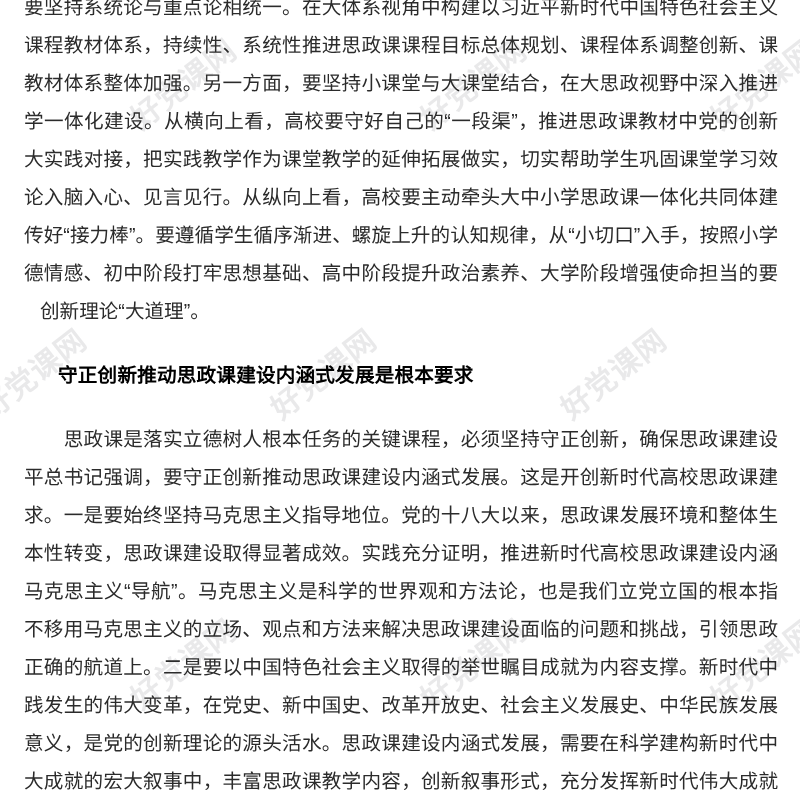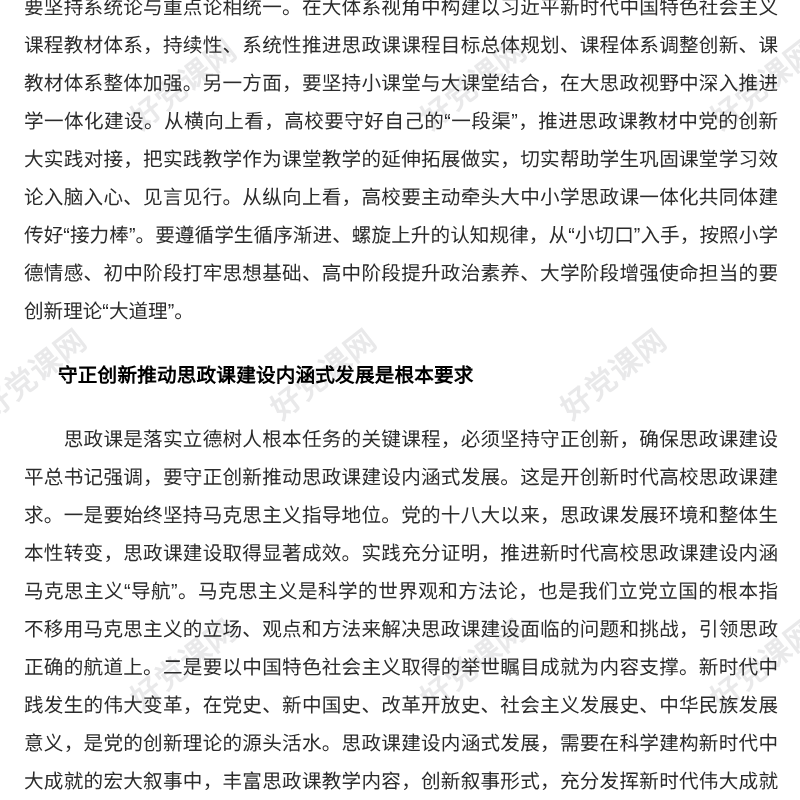--- a/index.html
+++ b/index.html
@@ -114,21 +114,21 @@
 
   <div id="text-layer">
       <div class="doc-line justify" style="top: -12px;">要坚持系统论与重点论相统一。在大体系视角中构建以习近平新时代中国特色社会主义思想为核心内容的</div>
       <div class="doc-line justify" style="top: 26px;">课程教材体系，持续性、系统性推进思政课课程目标总体规划、课程体系调整创新、课程内容统筹协调、</div>
       <div class="doc-line justify" style="top: 64px;">教材体系整体加强。另一方面，要坚持小课堂与大课堂结合，在大思政视野中深入推进大中小学思政课教</div>
       <div class="doc-line justify" style="top: 102px;">学一体化建设。从横向上看，高校要守好自己的“一段渠”，推进思政课教材中党的创新理论和新时代伟</div>
       <div class="doc-line justify" style="top: 140px;">大实践对接，把实践教学作为课堂教学的延伸拓展做实，切实帮助学生巩固课堂学习效果，使党的创新理</div>
       <div class="doc-line justify" style="top: 178px;">论入脑入心、见言见行。从纵向上看，高校要主动牵头大中小学思政课一体化共同体建设，促进大中小学</div>
       <div class="doc-line justify" style="top: 216px;">传好“接力棒”。要遵循学生循序渐进、螺旋上升的认知规律，从“小切口”入手，按照小学阶段启蒙道</div>
       <div class="doc-line justify" style="top: 254px;">德情感、初中阶段打牢思想基础、高中阶段提升政治素养、大学阶段增强使命担当的要求，接续讲好党的</div>
-      <div class="doc-line flush" style="top: 292px;">创新理论“大道理”。</div>
+      <div class="doc-line flush" style="top: 292px; margin-left: 16px;">创新理论“大道理”。</div>
       <div class="doc-heading" style="top: 356px;">守正创新推动思政课建设内涵式发展是根本要求</div>
       <div class="doc-line justify" style="top: 420px;">　　思政课是落实立德树人根本任务的关键课程，必须坚持守正创新，确保思政课建设的正确方向。习近</div>
       <div class="doc-line justify" style="top: 458px;">平总书记强调，要守正创新推动思政课建设内涵式发展。这是开创新时代高校思政课建设新局面的根本要</div>
       <div class="doc-line justify" style="top: 496px;">求。一是要始终坚持马克思主义指导地位。党的十八大以来，思政课发展环境和整体生态发生全局性、根</div>
       <div class="doc-line justify" style="top: 534px;">本性转变，思政课建设取得显著成效。实践充分证明，推进新时代高校思政课建设内涵式发展，只能依靠</div>
       <div class="doc-line justify" style="top: 572px;">马克思主义“导航”。马克思主义是科学的世界观和方法论，也是我们立党立国的根本指导思想，要坚定</div>
       <div class="doc-line justify" style="top: 610px;">不移用马克思主义的立场、观点和方法来解决思政课建设面临的问题和挑战，引领思政课建设始终行驶在</div>
       <div class="doc-line justify" style="top: 648px;">正确的航道上。二是要以中国特色社会主义取得的举世瞩目成就为内容支撑。新时代中国特色社会主义实</div>
       <div class="doc-line justify" style="top: 686px;">践发生的伟大变革，在党史、新中国史、改革开放史、社会主义发展史、中华民族发展史上都具有里程碑</div>
       <div class="doc-line justify" style="top: 724px;">意义，是党的创新理论的源头活水。思政课建设内涵式发展，需要在科学建构新时代中国特色社会主义伟</div>

